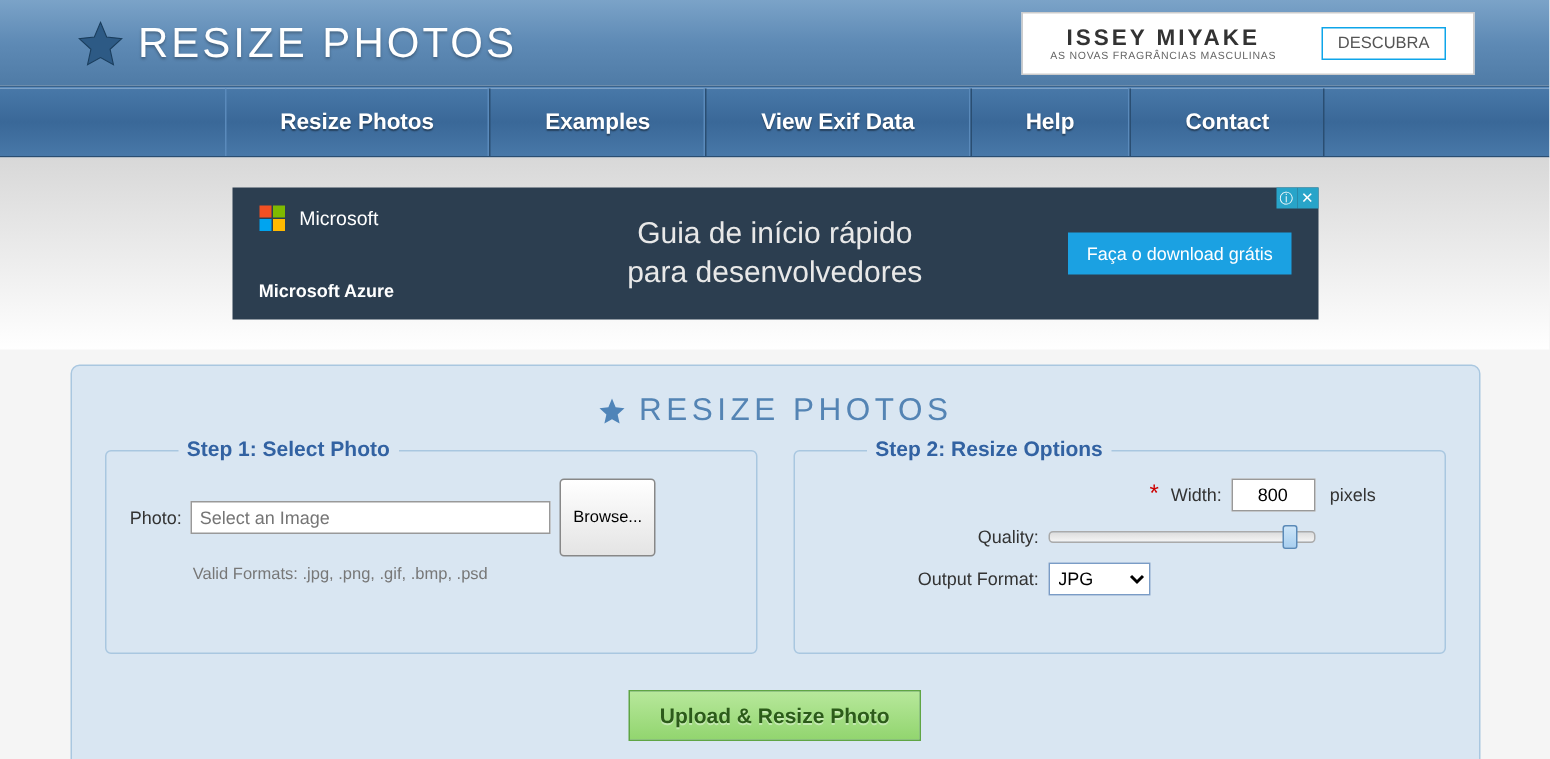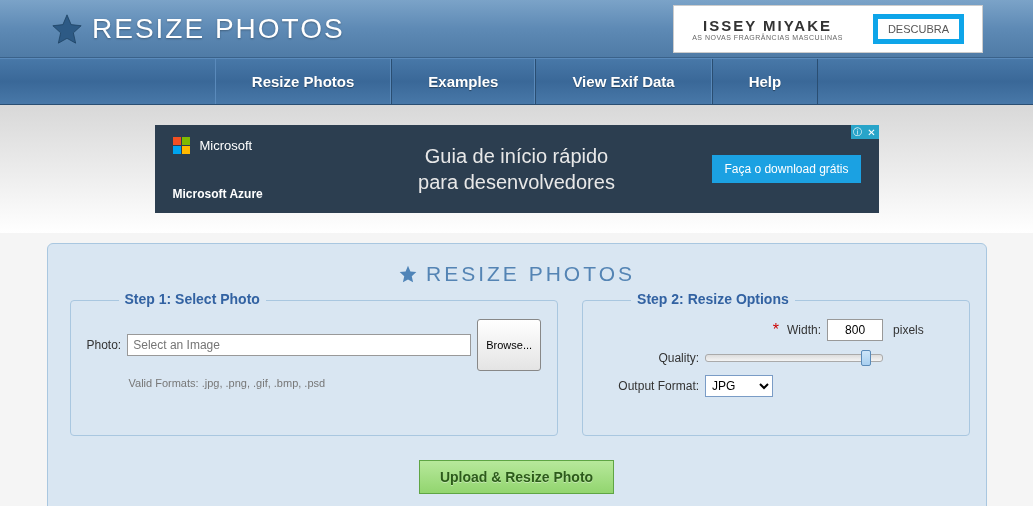--- a/index.html
+++ b/index.html
@@ -29,21 +29,21 @@
       border: 1px solid #ccc;
       padding: 8px 18px;
       display: flex;
       align-items: center;
       gap: 30px;
     }
     .ad-brand { display: flex; flex-direction: column; align-items: center; }
     .ad-brand-title { font-weight: bold; font-size: 15px; letter-spacing: 2px; color: #333; }
     .ad-brand-sub { font-size: 7px; letter-spacing: 0.5px; color: #666; }
     .ad-btn {
-      border: 5px solid #0ea5e9;
+      border: 1px solid #0ea5e9;
       padding: 4px 10px;
       font-size: 11px;
       color: #555;
       background: #fff;
       cursor: pointer;
     }
     
     .nav {
       background: linear-gradient(to bottom, #4878a8 0%, #3a6898 50%, #4878a8 100%);
       display: flex;
@@ -137,21 +137,21 @@
       color: #3262a2;
       font-weight: bold;
       font-size: 14px;
       margin-left: 34px;
     }
     .field-row { display: flex; align-items: center; gap: 6px; margin-bottom: 6px; }
     .field-row-right { justify-content: flex-end; margin-bottom: 10px; }
     .label { font-size: 12px; color: #333; }
     .label-right { min-width:100px; text-align:right; }
     .text-input {
-      width: 344px;
+      width: 240px;
       font-size: 12px;
       color: #888;
       padding: 3px 5px;
       border: 1px solid #999;
       background: #fff;
     }
     .browse-btn {
       font-size: 11px;
       padding: 19px 8px;
       border: 1px solid #888;
@@ -226,20 +226,21 @@
     <button class="ad-btn">DESCUBRA</button>
   </div>
 </div>
 
 <div class="nav">
   <div class="nav-inner">
     <div class="nav-item">Resize Photos</div>
     <div class="nav-item">Examples</div>
     <div class="nav-item">View Exif Data</div>
     <div class="nav-item">Help</div>
+    <div class="nav-item">Contact</div>
   </div>
 </div>
 
 <div class="banner-area">
   <div class="banner">
     <div class="corner-i">ⓘ</div>
     <div class="corner-x">✕</div>
     <div class="ms-logo">
       <div class="ms-squares">
           <div class="sq1"></div>

